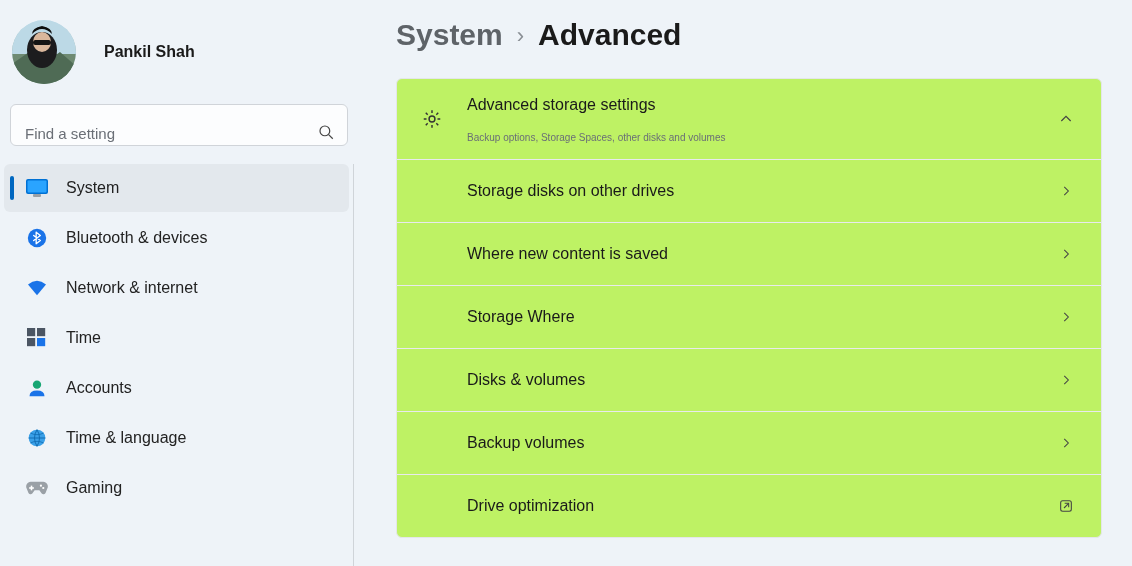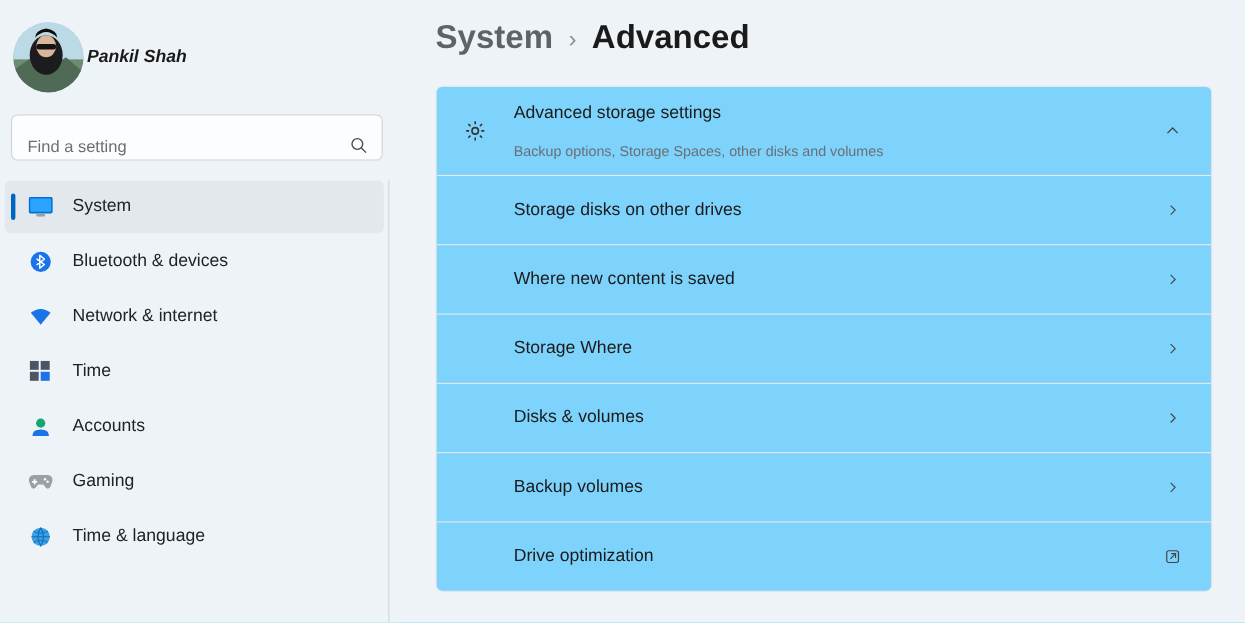--- a/index.html
+++ b/index.html
@@ -17,23 +17,22 @@
     .sidebar {
       width: 360px;
       padding: 10px 6px 0 4px;
       background: #eef3f8;
       display: flex;
       flex-direction: column;
     }
     .profile {
       display: flex;
       align-items: center;
-      gap: 3px;
+      gap: 28px;
       padding: 10px 14px 20px 8px;
-      font-style: italic;
     }
     .avatar {
       width: 64px;
       height: 64px;
       border-radius: 50%;
       overflow: hidden;
       flex-shrink: 0;
       background: linear-gradient(180deg, #c9e3f1 0%, #6f8d79 100%);
       position: relative;
     }
@@ -113,21 +112,21 @@
       align-items: center;
       gap: 14px;
       font-size: 30px;
       font-weight: 600;
       color: #1a1a1a;
       padding-bottom: 26px;
     }
     .breadcrumb .parent { color: #5e6368; font-weight: 600; }
     .breadcrumb .sep { color: #8a8f95; font-weight: 400; font-size: 22px; position:relative; top:1px;}
     .card {
-      background: #7dd3fc;
+      background: #bef264;
       border: 1px solid #e4e6e9;
       border-radius: 6px;
       overflow: hidden;
     }
     .row {
       display: flex;
       align-items: center;
       height: 63px;
       padding: 0 24px 0 24px;
       border-top: 1px solid #e8eaed;
@@ -144,21 +143,21 @@
     .row .lead-icon {
       width: 22px; height:22px;
       margin-right: 24px;
       color: #3a3f44;
       display:inline-flex; align-items:center; justify-content:center;
     }
     .row.sub .lead-spacer { width: 46px; flex-shrink:0; }
     .row .body { flex:1; display:flex; flex-direction:column; justify-content:center; }
     .row .title { font-size: 16px; color:#1a1a1a; }
     .row.header .title { font-weight:400; }
-    .row .subtitle { font-size: 13px; color:#6a6f76; margin-top:18px; }
+    .row .subtitle { font-size: 10px; color:#6a6f76; margin-top:18px; }
     .tail {
       width: 22px; height:22px;
       color: #4a4f55;
       display:inline-flex; align-items:center; justify-content:center;
     }
   </style>
 </head>
 <body>
 
 <div class="app">
@@ -241,40 +240,40 @@
         <span class="nav-icon">
           <svg width="20" height="20" viewBox="0 0 24 24">
               <circle cx="12" cy="8" r="5" fill="#17a673"></circle>
               <path d="M3 22 Q3 15 12 15 Q21 15 21 22 Z" fill="#1a73e8"></path>
             </svg>
         </span>
         <span class="nav-label">Accounts</span>
       </li>
       <li class="nav-item">
         <span class="nav-icon">
+          <svg width="20" height="20" viewBox="0 0 24 24">
+              <circle cx="12" cy="12" r="10" fill="#3aa0e8"></circle>
+              <path d="M2 12 h20 M12 2 Q18 12 12 22 Q6 12 12 2" stroke="#116db3" stroke-width="1.2" fill="none"></path>
+              <path d="M4 6 Q12 10 20 6 M4 18 Q12 14 20 18" stroke="#116db3" stroke-width="1" fill="none"></path>
+            </svg>
+        </span>
+        <span class="nav-label">Time &amp; language</span>
+      </li>
+      <li class="nav-item">
+        <span class="nav-icon">
           <svg width="22" height="16" viewBox="0 0 28 18">
               <path d="M6 1 h16 a6 6 0 0 1 5 9 l-2 5 a3 3 0 0 1 -5 1 l-3 -4 h-6 l-3 4 a3 3 0 0 1 -5 -1 l-2 -5 a6 6 0 0 1 5 -9 z" fill="#9aa0a6"></path>
               <circle cx="19" cy="6" r="1.4" fill="#fff"></circle>
               <circle cx="22" cy="9" r="1.4" fill="#fff"></circle>
               <rect x="6" y="6" width="2" height="6" fill="#fff"></rect>
               <rect x="4" y="8" width="6" height="2" fill="#fff"></rect>
             </svg>
         </span>
         <span class="nav-label">Gaming</span>
       </li>
-      <li class="nav-item">
-        <span class="nav-icon">
-          <svg width="20" height="20" viewBox="0 0 24 24">
-              <circle cx="12" cy="12" r="10" fill="#3aa0e8"></circle>
-              <path d="M2 12 h20 M12 2 Q18 12 12 22 Q6 12 12 2" stroke="#116db3" stroke-width="1.2" fill="none"></path>
-              <path d="M4 6 Q12 10 20 6 M4 18 Q12 14 20 18" stroke="#116db3" stroke-width="1" fill="none"></path>
-            </svg>
-        </span>
-        <span class="nav-label">Time &amp; language</span>
-      </li>
     </ul>
   </aside>
 
   <main class="main">
     <div class="breadcrumb">
       <span class="parent">System</span>
       <span class="sep">›</span>
       <span class="current">Advanced</span>
     </div>
 

